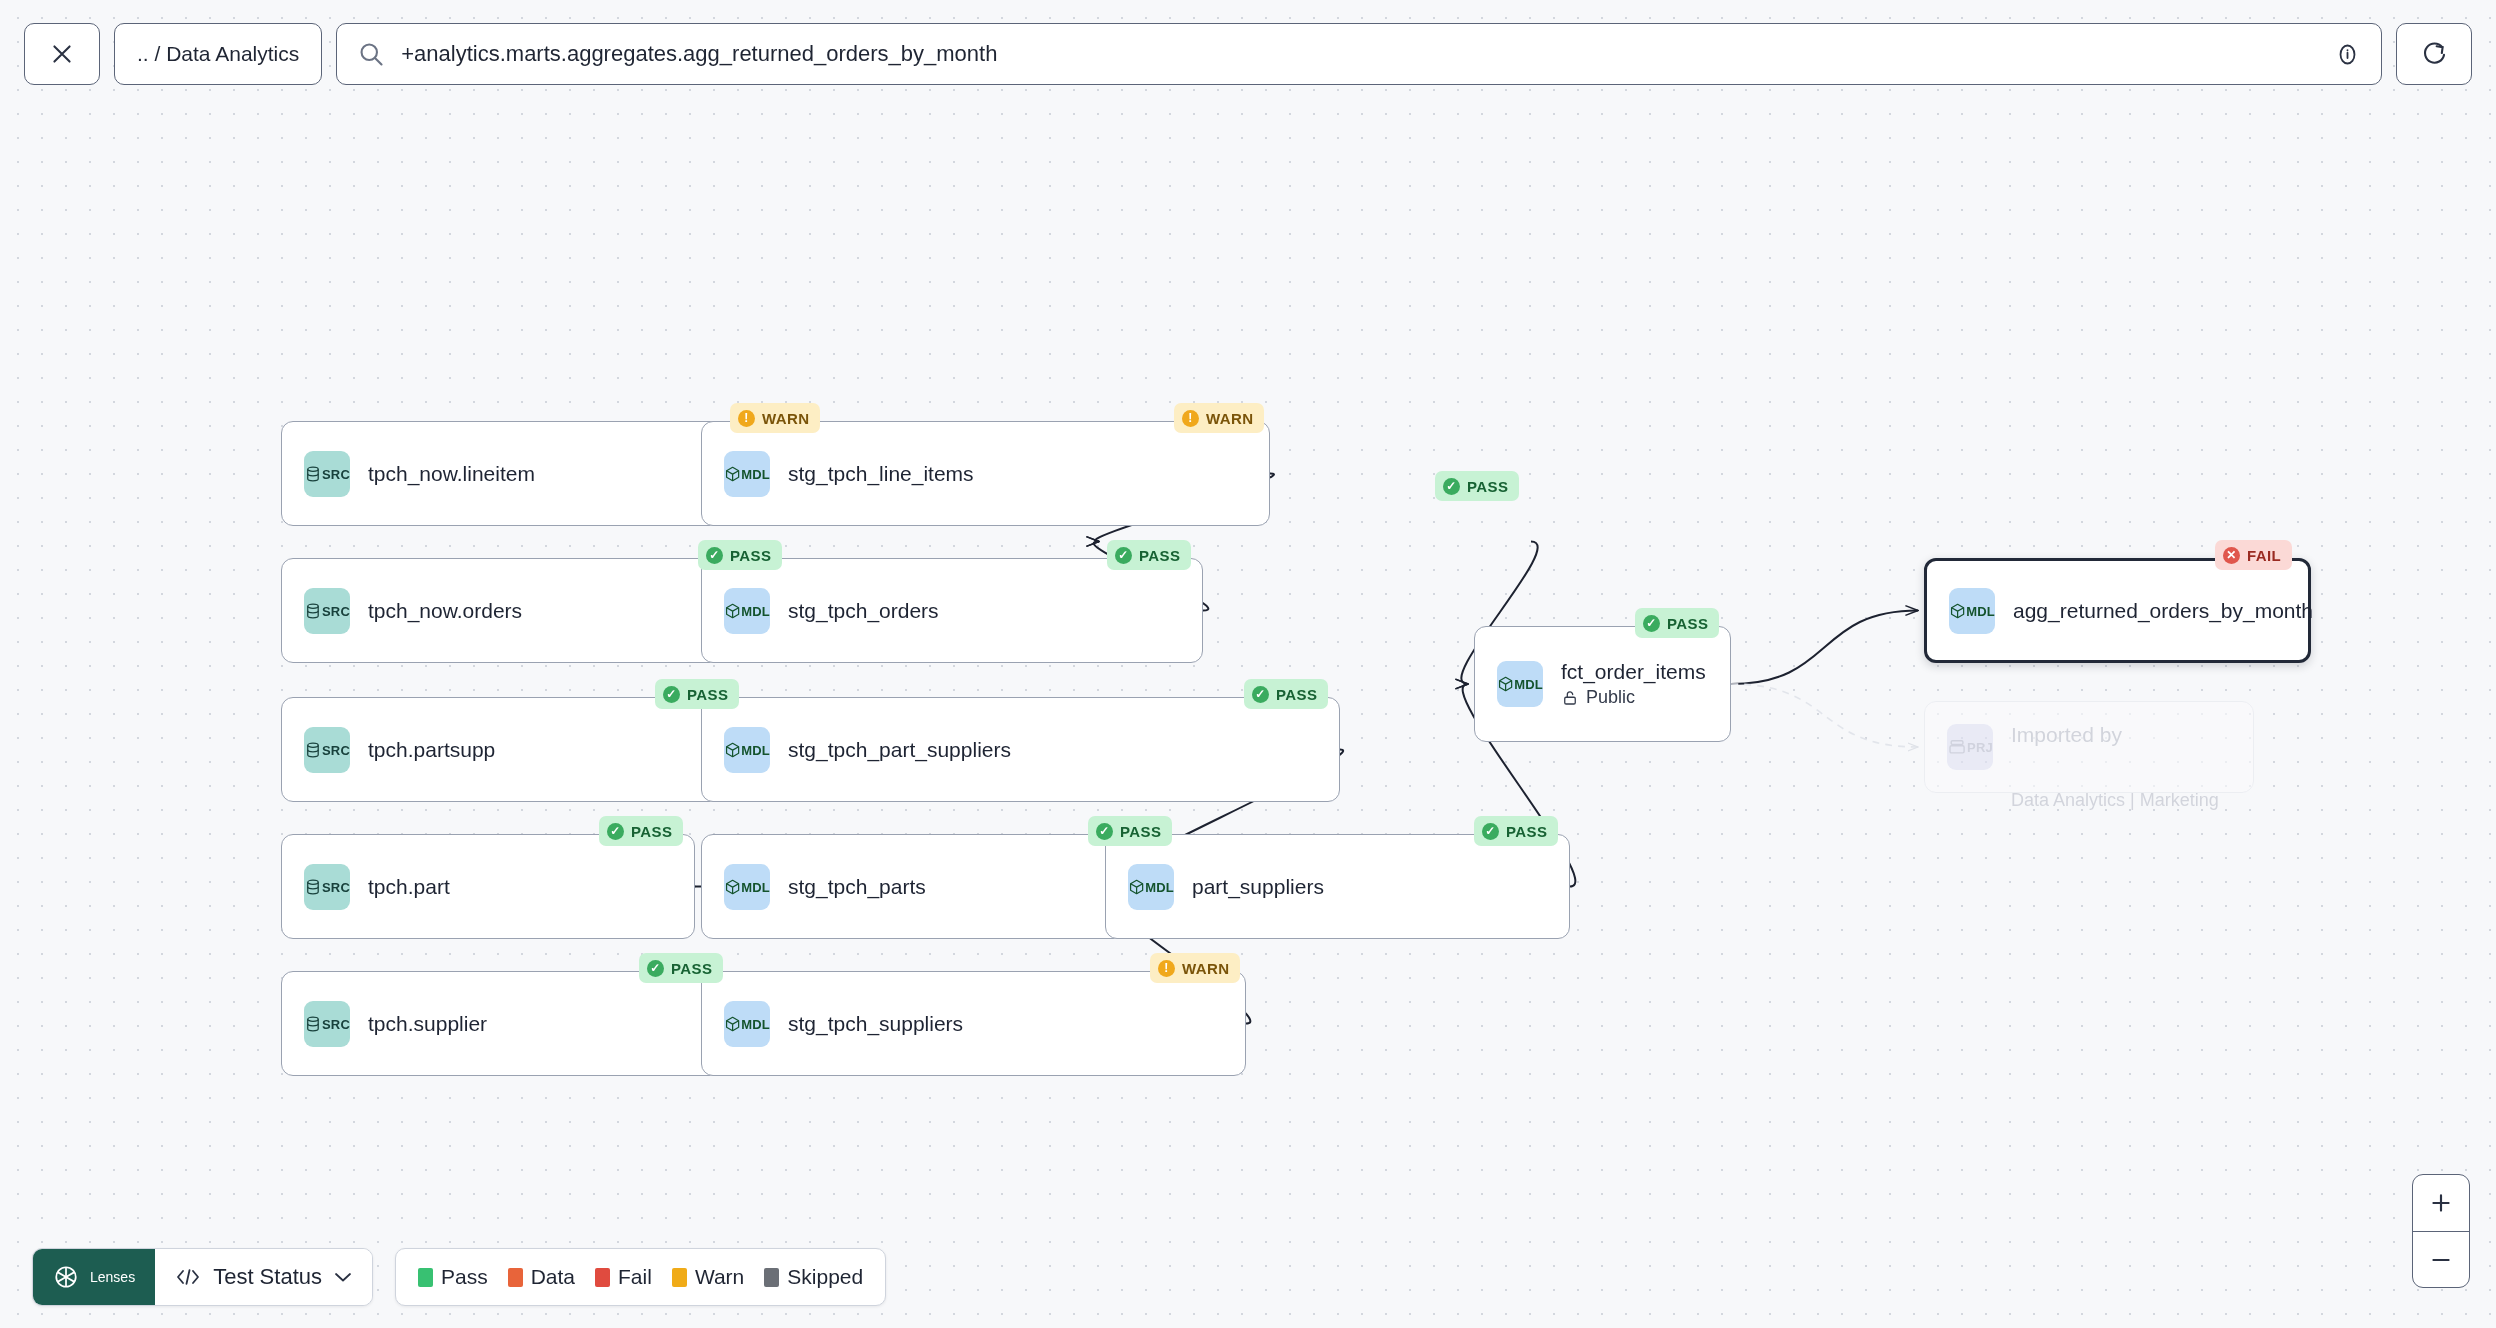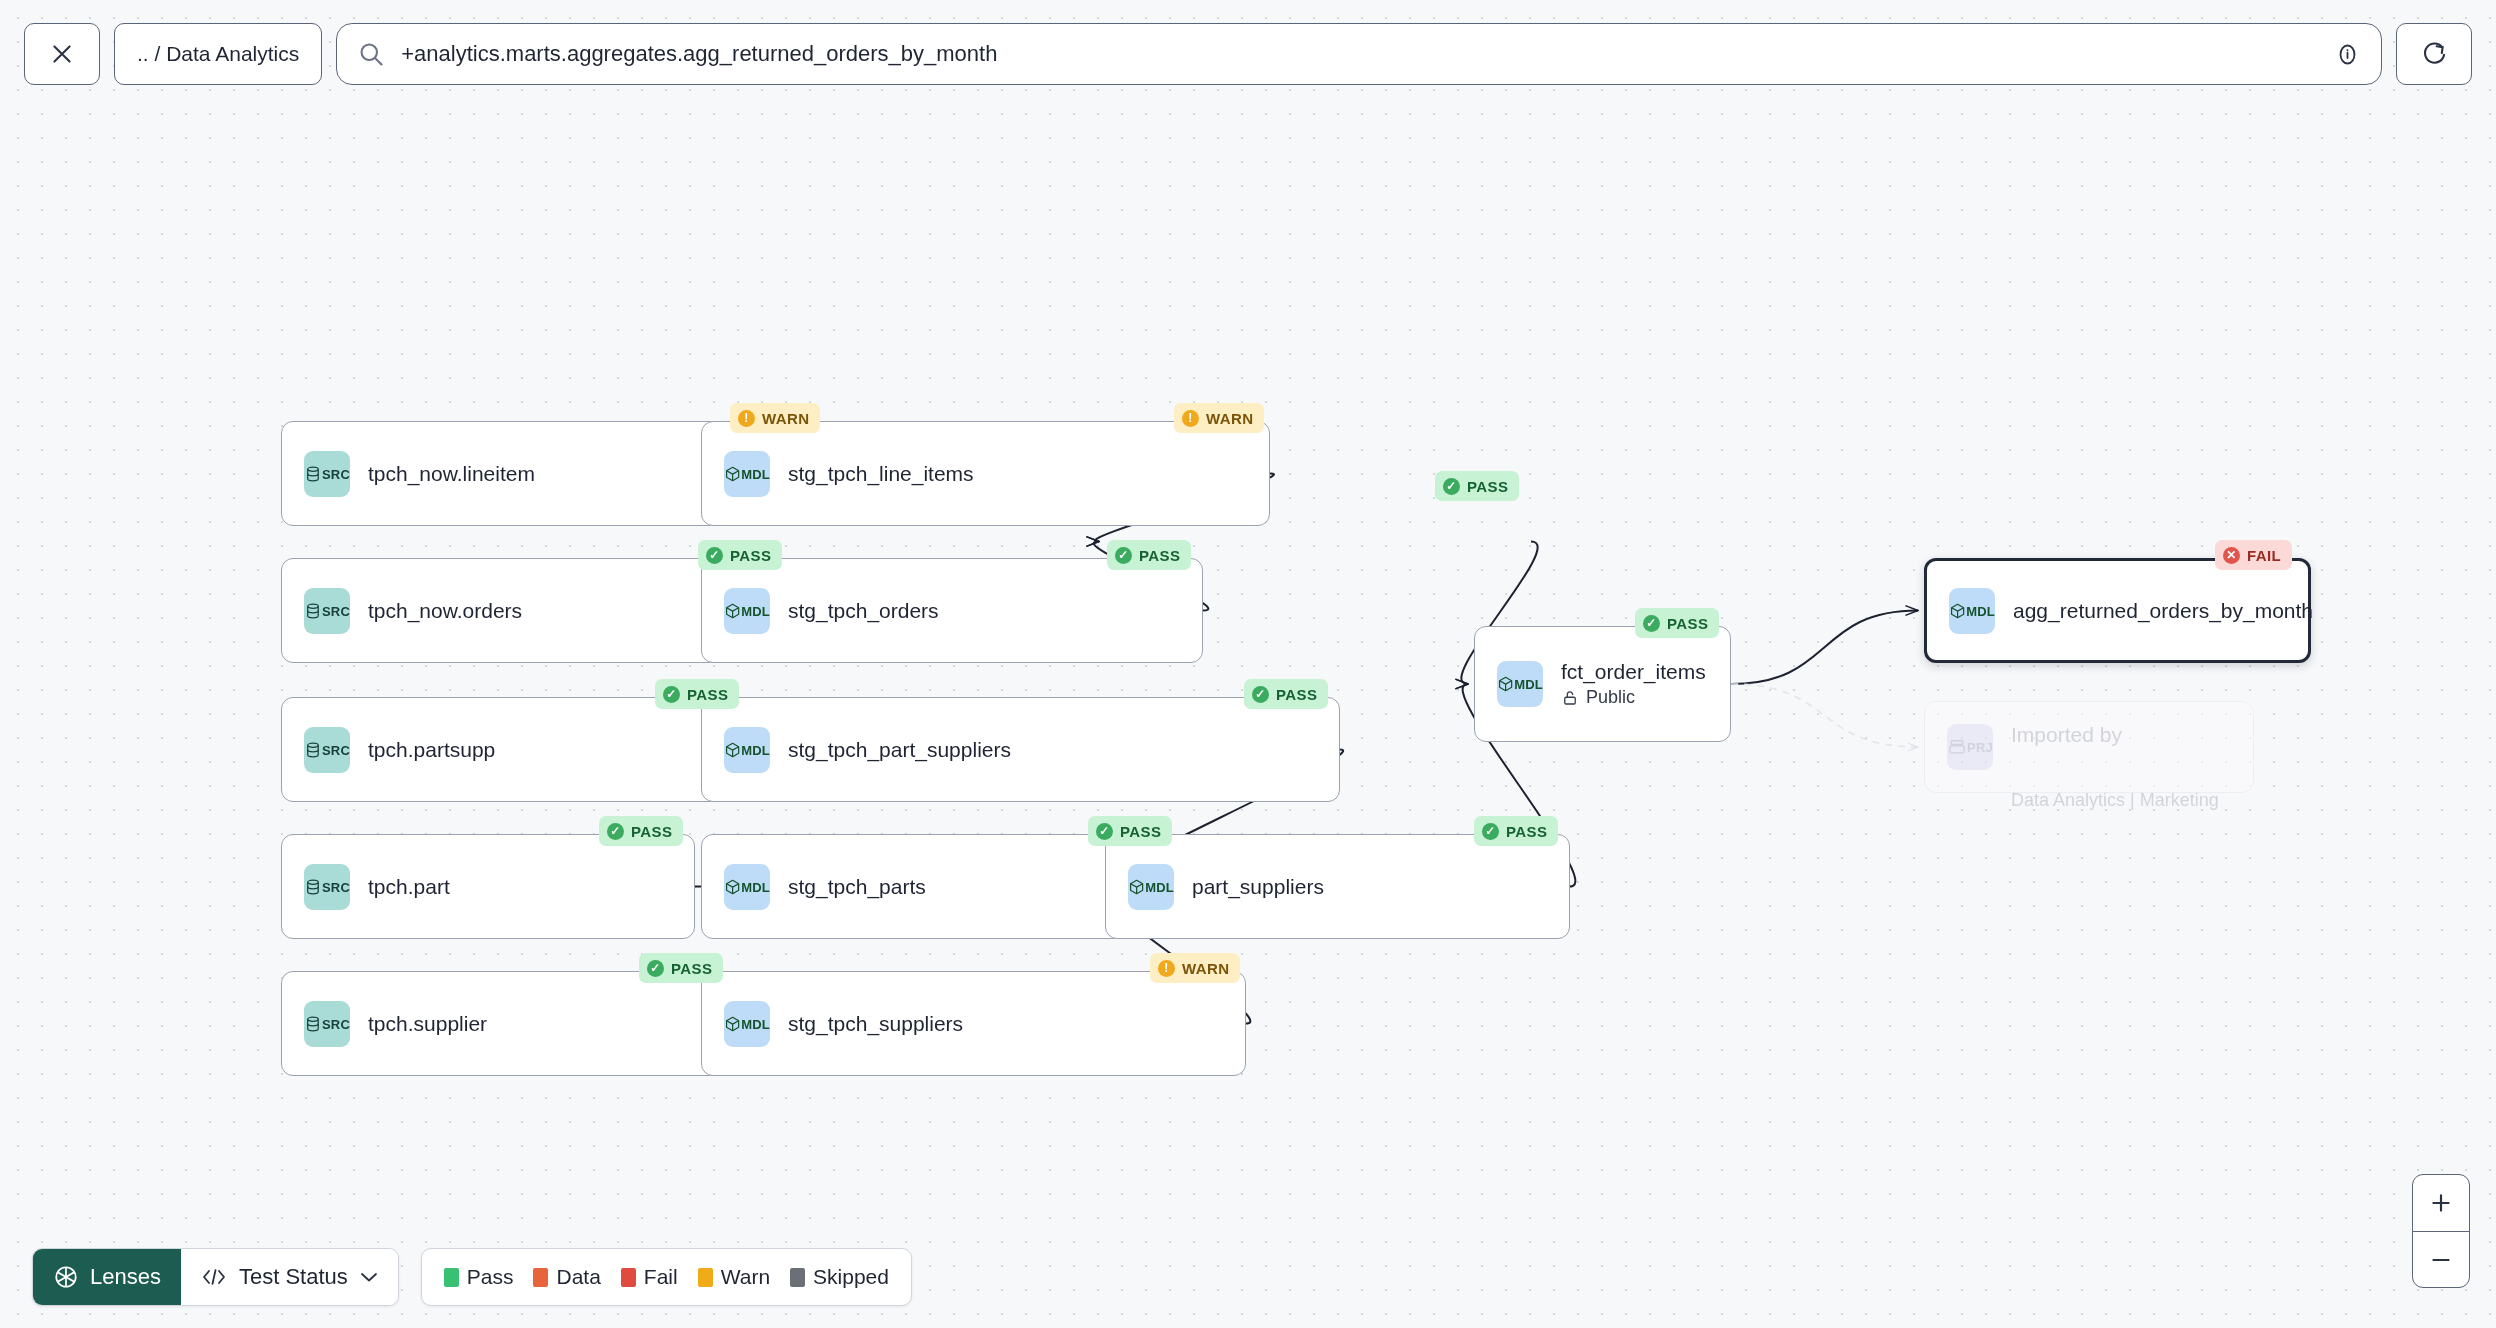--- a/index.html
+++ b/index.html
@@ -61,21 +61,21 @@
     color: #1f2533;
     cursor: pointer;
     white-space: nowrap;
   }
 
   #searchbar {
     flex: 1;
     height: 62px;
     background: #ffffff;
     border: 1.5px solid #5b6478;
-    border-radius: 16px;
+    border-radius: 10px;
     display: flex;
     align-items: center;
     padding: 0 20px 0 20px;
     gap: 16px;
     cursor: text;
   }
   #search-value {
     flex: 1;
     font-size: 22px;
     color: #1f2533;
@@ -206,21 +206,21 @@
     height: 58px;
     box-shadow: 0 1px 3px rgba(20,25,40,.08);
   }
   .lens-left {
     background: #1d5d51;
     color: #ffffff;
     display: flex;
     align-items: center;
     gap: 11px;
     padding: 0 20px;
-    font-size: 22px;
+    font-size: 14px;
     cursor: pointer;
   }
   .lens-right {
     display: flex;
     align-items: center;
     gap: 12px;
     padding: 0 20px;
     font-size: 22px;
     color: #1f2533;
     cursor: pointer;

